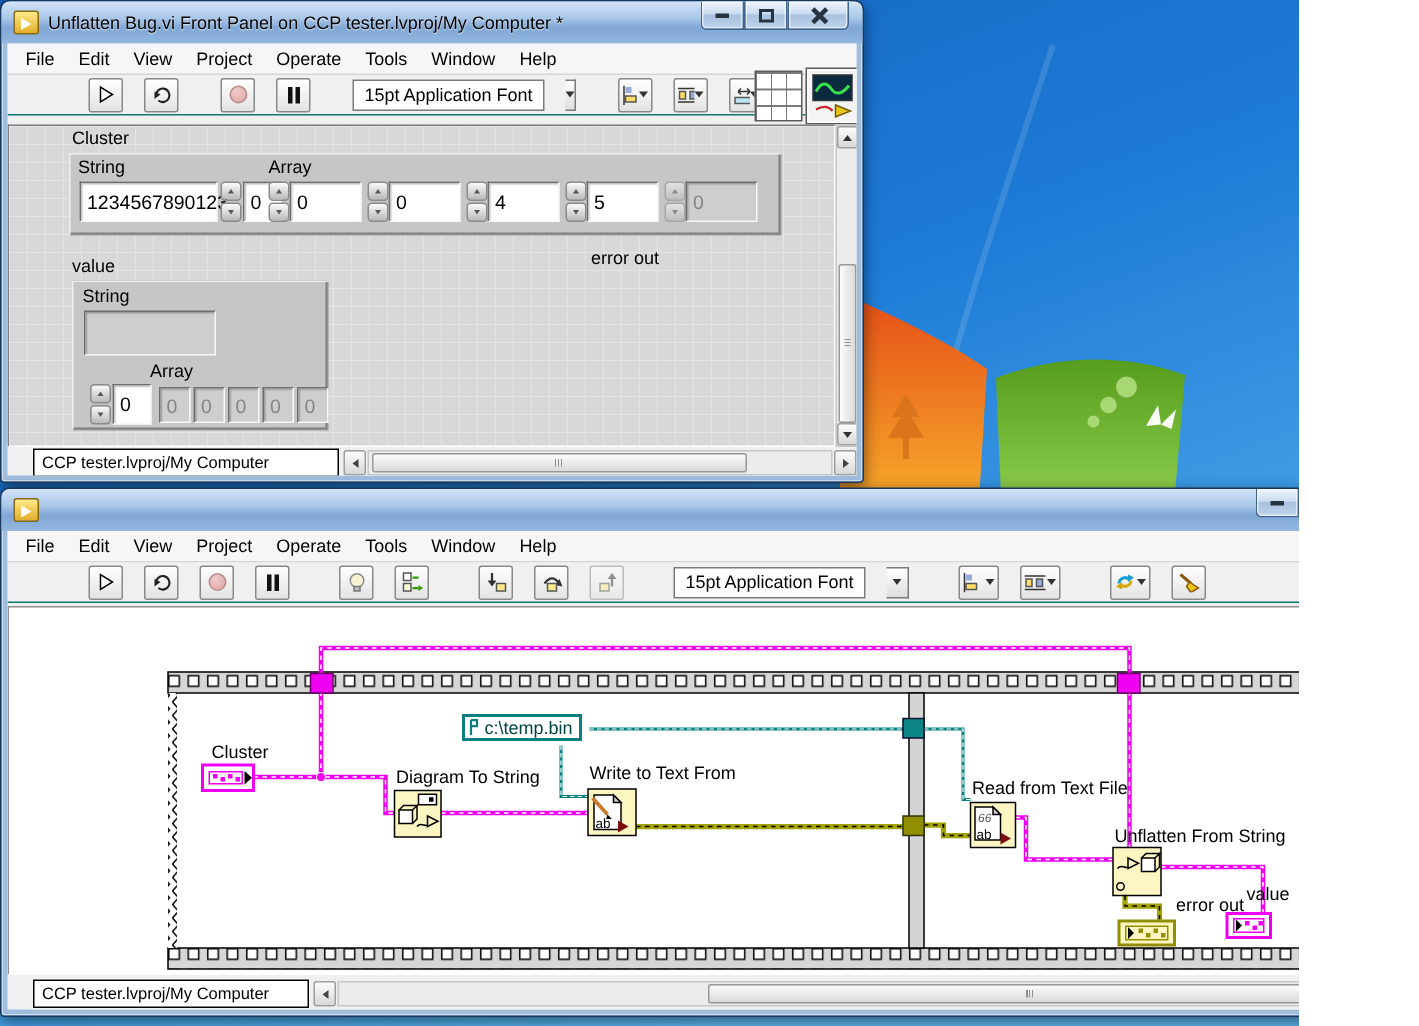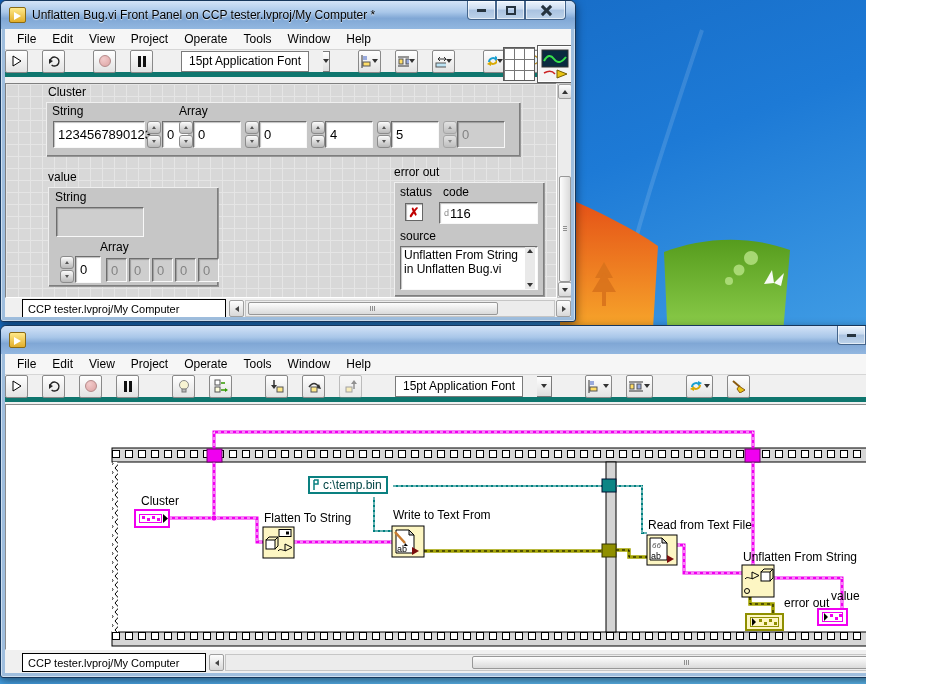--- a/index.html
+++ b/index.html
@@ -22,22 +22,22 @@
   .gly-min{width:9px;height:3px;background:#26343f;margin-bottom:7px}
   .gly-max{width:10px;height:9px;border:2px solid #26343f;margin-bottom:4px;background:transparent}
   .gly-x{position:relative;width:12px;height:12px;margin-bottom:3px}
   .gly-x:before,.gly-x:after{content:"";position:absolute;left:5px;top:0;width:3px;height:13px;background:#26343f}
   .gly-x:before{transform:rotate(45deg)}.gly-x:after{transform:rotate(-45deg)}
   .body{position:absolute;left:4px;right:4px;top:28px;bottom:4px;background:#f0f0f0;overflow:hidden}
 
   .menubar{position:absolute;left:0;right:0;top:0;height:21px;background:#f6f6f6;border-bottom:1px solid #d6d6d6;
        display:flex;align-items:center;padding-left:4px;font-size:12px}
   .mitem{padding:3px 8px;color:#000}
-  .toolbar{position:absolute;left:0;right:0;top:21px;height:27px;background:#f0f0f0;border-bottom:5px solid #0f766e;
-       display:flex;align-items:center;gap:14px;}
+  .toolbar{position:absolute;left:0;right:0;top:21px;height:27px;background:#f0f0f0;border-bottom:1px solid #0f766e;
+       display:flex;align-items:center;gap:14px;padding-left:54px}
   .tbtn{min-width:23px;height:23px;border:1px solid #898989;border-radius:2px;background:linear-gradient(#ffffff,#e3e3e3);
        display:flex;align-items:center;justify-content:center;padding:0 2px}
   .tsep{width:5px}
   .fontbox{height:21px;border:1px solid #7a7a7a;background:#fff;font-size:12px;display:flex;align-items:center;padding:0 7px;white-space:nowrap}
   .dropbox{width:15px;height:21px;border:1px solid #7a7a7a;border-left:none;background:linear-gradient(#fff,#dedede);
        display:flex;align-items:center;justify-content:center}
   .tri-d{width:0;height:0;border-left:3.5px solid transparent;border-right:3.5px solid transparent;border-top:4px solid #333}
   .tri-u{width:0;height:0;border-left:3.5px solid transparent;border-right:3.5px solid transparent;border-bottom:4px solid #333}
   .tri-l{width:0;height:0;border-top:3.5px solid transparent;border-bottom:3.5px solid transparent;border-right:4px solid #444}
   .tri-r{width:0;height:0;border-top:3.5px solid transparent;border-bottom:3.5px solid transparent;border-left:4px solid #444}
@@ -326,35 +326,20 @@
             </div>
           <div class="ctl" style="left:27px;top:69px;width:26px;height:27px">0</div>
           <div class="ctl dim" style="left:58px;top:71px;width:21px;height:24px">0</div>
           <div class="ctl dim" style="left:81px;top:71px;width:21px;height:24px">0</div>
           <div class="ctl dim" style="left:104px;top:71px;width:21px;height:24px">0</div>
           <div class="ctl dim" style="left:127px;top:71px;width:21px;height:24px">0</div>
           <div class="ctl dim" style="left:150px;top:71px;width:21px;height:24px">0</div>
         </div>
 
         <div class="lvlabel" style="left:388px;top:81px">error out</div>
-        <div class="clusterbox" style="left:388px;top:98px;width:150px;height:114px">
-          <div class="lvlabel" style="left:6px;top:3px">status</div>
-          <div class="lvlabel" style="left:49px;top:3px">code</div>
-          <div class="chk" style="left:11px;top:21px;width:18px;height:18px">✗</div>
-          <div class="ctl" style="left:45px;top:20px;width:99px;height:22px">
-            <span class="radix">d</span>
-            <span>116</span>
-          </div>
-          <div class="lvlabel" style="left:6px;top:47px">source</div>
-          <div class="ctl" style="left:6px;top:64px;width:138px;height:44px;align-items:flex-start;padding:1px 12px 1px 3px;font-size:12px;line-height:14px;white-space:normal">Unflatten From String in Unflatten Bug.vi</div>
-          <div class="srcarrows" style="left:131px;top:65px;height:42px">
-            <i class="tri-u"></i>
-              <i class="tri-d"></i>
-          </div>
-        </div>
       </div>
 
       <div class="sb" style="left:552px;top:54px;width:16px;height:215px">
         <div class="sbtn" style="left:0;top:0;width:14px;height:15px">
             <i class="tri-u"></i>
           </div>
         <div class="thumbv" style="top:92px;height:106px">
             <i class="gripv"></i>
           </div>
         <div class="sbtn" style="left:0;bottom:0;width:14px;height:15px">
@@ -620,21 +605,21 @@
             <rect x="812" y="204" width="29" height="16" fill="#fff" stroke="#f000f0" stroke-width="2"></rect>
             <rect x="816.5" y="207.5" width="20" height="9" fill="none" stroke="#f000f0"></rect>
             <polygon points="818,208 822,212 818,216" fill="#000"></polygon>
             <rect x="824" y="209" width="3" height="3" fill="#f000f0"></rect>
               <rect x="829" y="212" width="3" height="3" fill="#f000f0"></rect>
             <rect x="833" y="209" width="3" height="3" fill="#f000f0"></rect>
           </g>
         </svg>
 
         <div class="lvlabel" style="left:135px;top:89px">Cluster</div>
-        <div class="lvlabel" style="left:258px;top:106px">Flatten To String</div>
+        <div class="lvlabel" style="left:258px;top:106px">Diagram To String</div>
         <div class="lvlabel" style="left:387px;top:103px">Write to Text From</div>
         <div class="lvlabel" style="left:642px;top:113px">Read from Text File</div>
         <div class="lvlabel" style="left:737px;top:145px">Unflatten From String</div>
         <div class="lvlabel" style="left:778px;top:191px">error out</div>
         <div class="lvlabel" style="left:825px;top:184px">value</div>
 
         <div class="pathconst" style="left:302px;top:71px">
           <svg width="8" height="12">
               <path d="M2 1 v10 M2 1 h4 v4 h-4" fill="none" stroke="#0a8080" stroke-width="1.5"></path>
             </svg>

